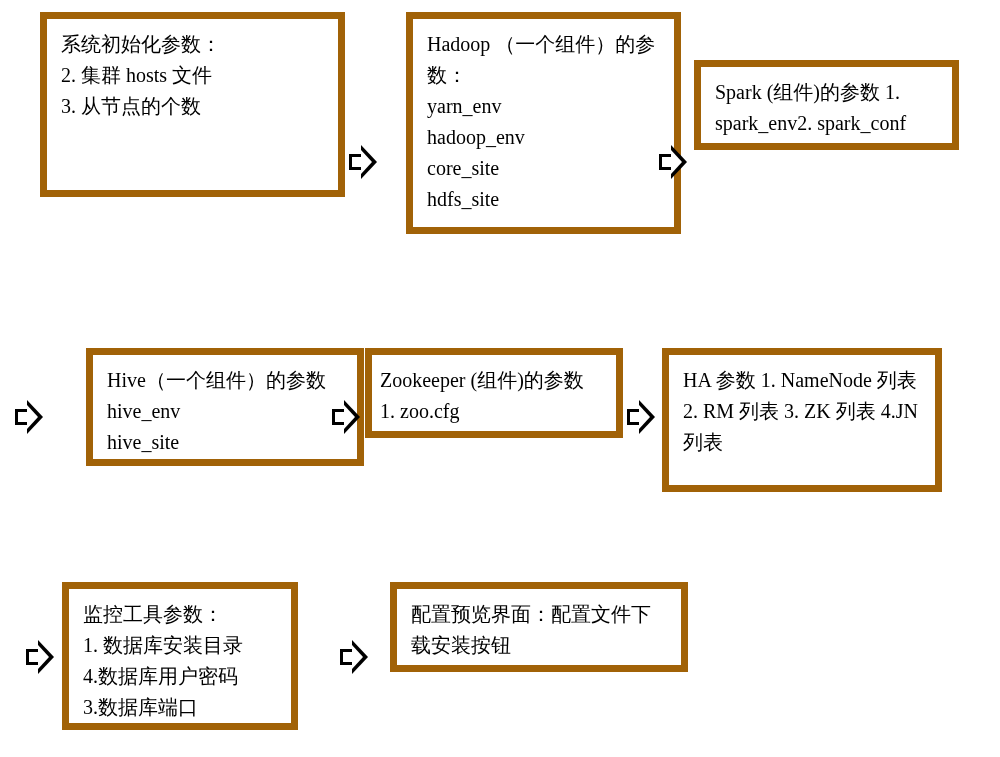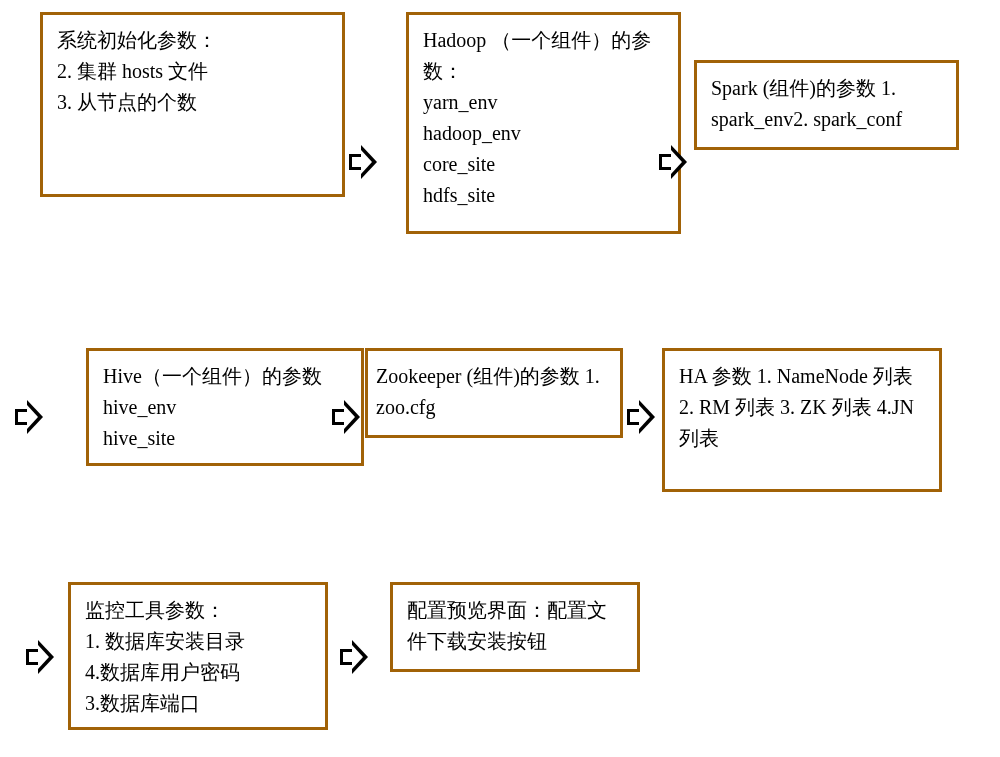--- a/index.html
+++ b/index.html
@@ -7,21 +7,21 @@
       width: 1000px;
       height: 757px;
       background: #fff;
       font-family: "SimSun", "宋体", serif;
       font-size: 20px;
       color: #000;
       position: relative;
     }
     .box {
       position: absolute;
-      border: 3px solid #a16207;
+      border: 7px solid #a16207;
       padding: 10px 14px;
       line-height: 1.55;
       background: #fff;
     }
     .arrow {
       position: absolute;
       display: flex;
       align-items: center;
     }
     .arrow-stem {
@@ -110,27 +110,27 @@
 
 <div class="box" style="left:662px; top:348px; width:280px; height:144px;">
   <span class="line">HA 参数 1. NameNode 列表 2. RM 列表 3. ZK 列表 4.JN 列表</span>
 </div>
 
 <div class="arrow" style="left:26px; top:640px;">
   <div class="arrow-stem"></div>
     <div class="arrow-head"></div>
 </div>
 
-<div class="box" style="left:68px; top:582px; width:260px; height:148px; overflow:hidden;">
+<div class="box" style="left:62px; top:582px; width:236px; height:148px; overflow:hidden;">
   <span class="line">监控工具参数：</span>
   <span class="line">1. 数据库安装目录</span>
   <span class="line">4.数据库用户密码</span>
   <span class="line">3.数据库端口</span>
 </div>
 
 <div class="arrow" style="left:340px; top:640px;">
   <div class="arrow-stem"></div>
     <div class="arrow-head"></div>
 </div>
 
-<div class="box" style="left:390px; top:582px; width:250px; height:90px;">
+<div class="box" style="left:390px; top:582px; width:298px; height:90px;">
   <span class="line">配置预览界面：配置文件下载安装按钮</span>
 </div>
 
 </body></html>

